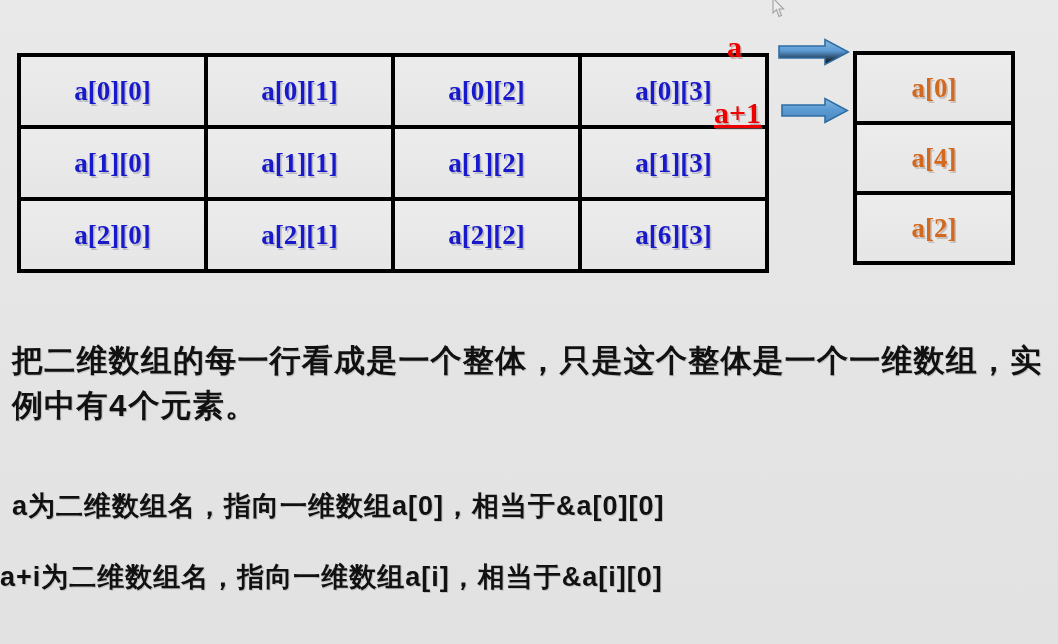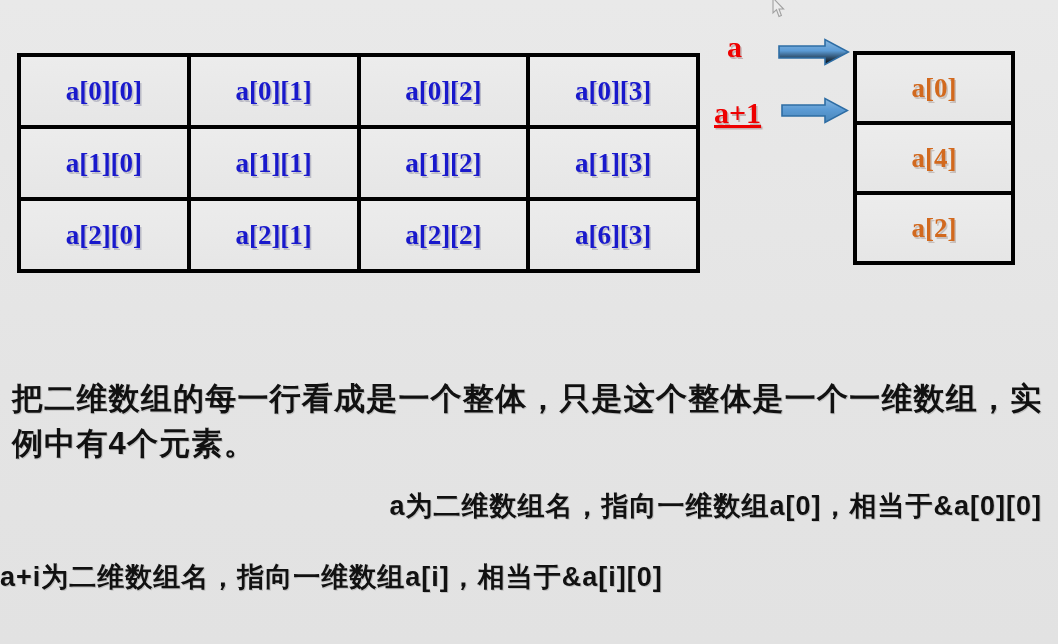--- a/index.html
+++ b/index.html
@@ -28,21 +28,21 @@
     width: 14px;
     height: 20px;
     opacity: 0.45;
   }
 
   
   .matrix-table {
     position: absolute;
     left: 17px;
     top: 53px;
-    width: 683px;
+    width: 752px;
     height: 204px;
     border-collapse: collapse;
     table-layout: fixed;
     background: #e9e9e9;
   }
   .matrix-table td {
     border: 4px solid #000000;
     text-align: center;
     vertical-align: middle;
     padding: 0;
@@ -110,34 +110,34 @@
   .para {
     position: absolute;
     color: #111111;
     font-family: "Liberation Sans", "DejaVu Sans", sans-serif;
     font-weight: bold;
     white-space: pre-wrap;
     text-shadow: 1px 1px 0px rgba(150,150,150,0.45);
   }
   #para-main {
     left: 12px;
-    top: 376px;
+    top: 340px;
     width: 1044px;
     font-size: 31px;
     line-height: 45px;
     letter-spacing: 1.2px;
+    font-family: Liberation Mono, monospace;
   }
   #para-a {
     left: 12px;
     top: 487px;
     width: 1030px;
     font-size: 27px;
     line-height: 38px;
     letter-spacing: 1px;
-    text-align: right;
   }
   #para-ai {
     left: 0;
     top: 558px;
     width: 1030px;
     font-size: 27px;
     line-height: 38px;
     letter-spacing: 1px;
   }
 </style>

